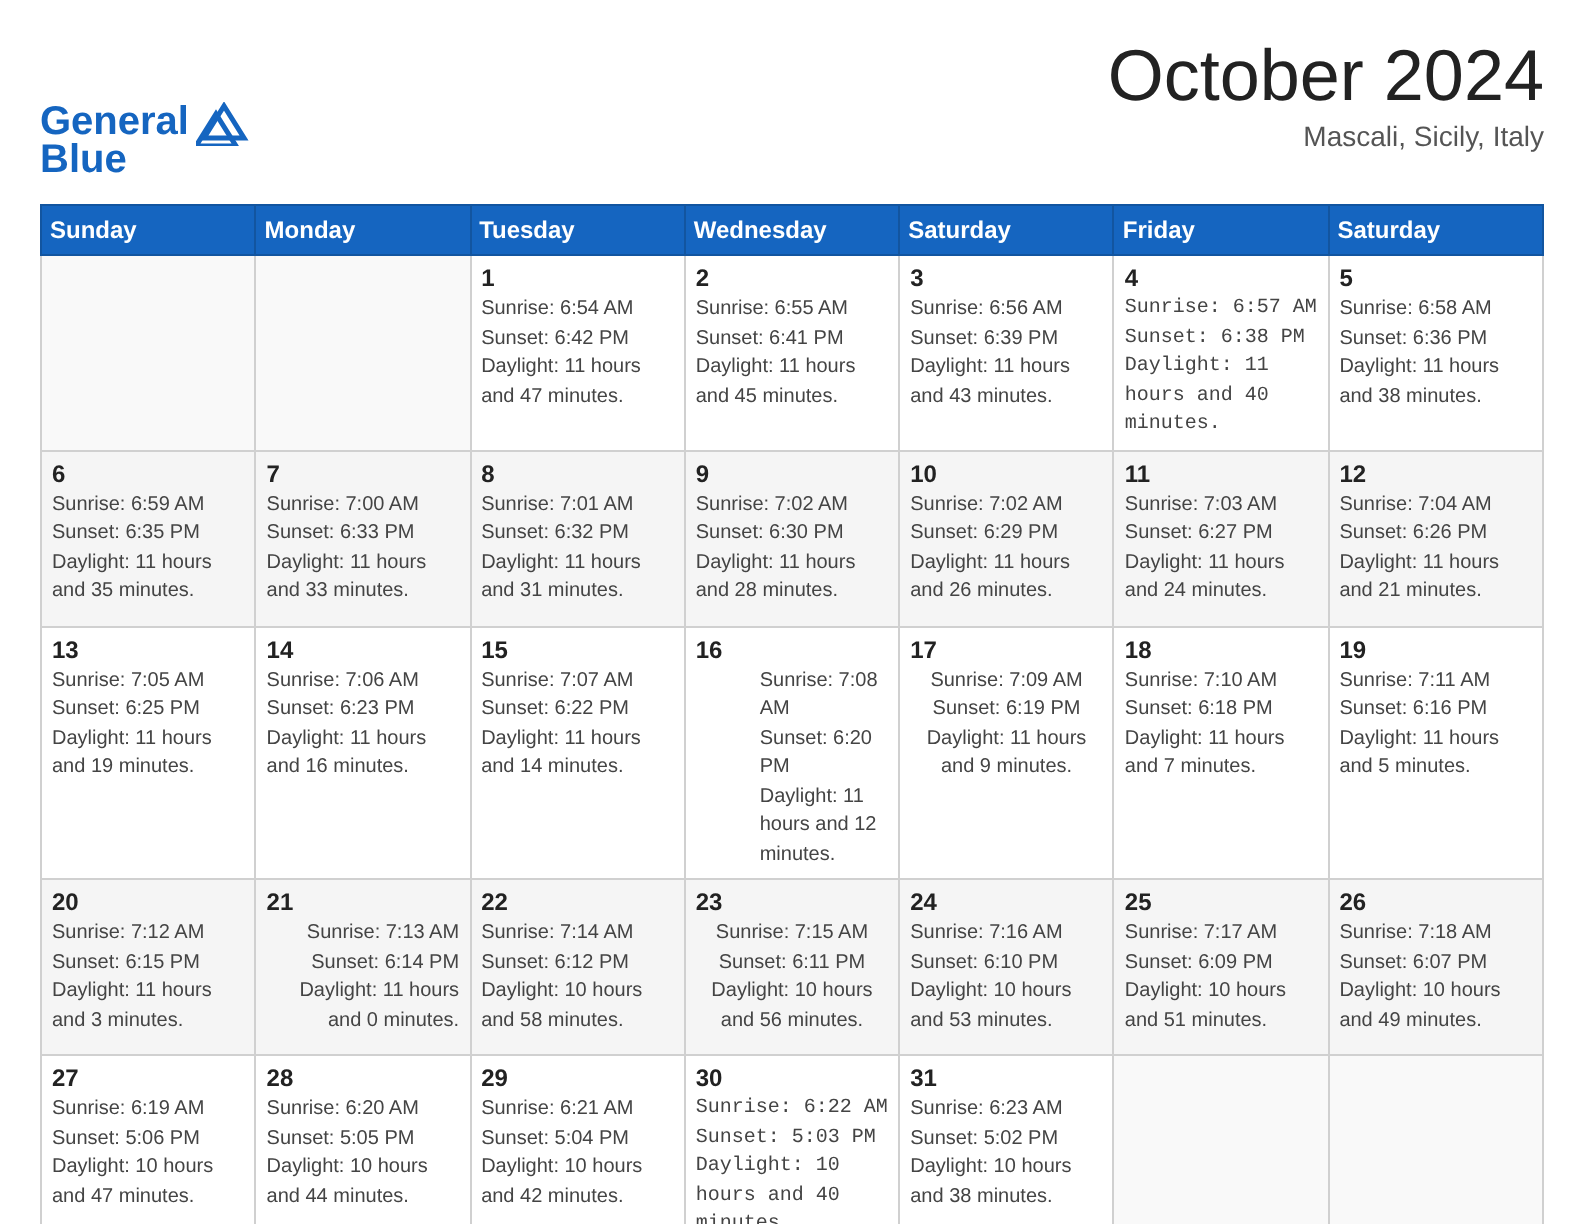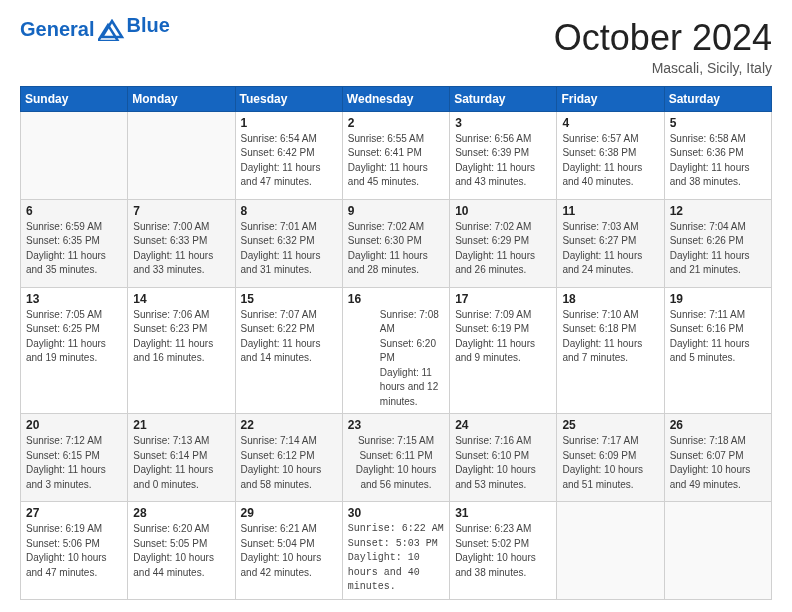--- a/index.html
+++ b/index.html
@@ -18,22 +18,23 @@
       flex-direction: column;
     }
     .header {
       display: flex;
       justify-content: space-between;
       align-items: flex-start;
       margin-bottom: 10px;
     }
     .logo {
       display: flex;
-      flex-direction: row;
+      flex-direction: column;
       align-items: flex-start;
+      margin-top: 32px;
     }
     .title-block {
       text-align: right;
     }
     .month-title {
       font-size: 36px;
       font-weight: 300;
       color: #222;
       line-height: 1.1;
     }
@@ -137,21 +138,21 @@
 Daylight: 11 hours and 45 minutes.</div>
           </td>
           <td>
             <span class="day-num">3</span>
             <div class="day-info" style="white-space: pre-line;">Sunrise: 6:56 AM
 Sunset: 6:39 PM
 Daylight: 11 hours and 43 minutes.</div>
           </td>
           <td>
             <span class="day-num">4</span>
-            <div class="day-info" style="white-space: pre-line;">Sunrise: 6:57 AM
+            <div class="day-info" style="white-space: pre-line; font-family: Liberation Mono, monospace;">Sunrise: 6:57 AM
 Sunset: 6:38 PM
 Daylight: 11 hours and 40 minutes.</div>
           </td>
           <td>
             <span class="day-num">5</span>
             <div class="day-info" style="white-space: pre-line;">Sunrise: 6:58 AM
 Sunset: 6:36 PM
 Daylight: 11 hours and 38 minutes.</div>
           </td>
         </tr>
@@ -219,21 +220,21 @@
 Daylight: 11 hours and 14 minutes.</div>
           </td>
           <td>
             <span class="day-num">16</span>
             <div class="day-info" style="white-space: pre-line; margin-left: 32px;">Sunrise: 7:08 AM
 Sunset: 6:20 PM
 Daylight: 11 hours and 12 minutes.</div>
           </td>
           <td>
             <span class="day-num">17</span>
-            <div class="day-info" style="white-space: pre-line;">Sunrise: 7:09 AM
+            <div class="day-info" style="white-space: pre-line; text-align: center;">Sunrise: 7:09 AM
 Sunset: 6:19 PM
 Daylight: 11 hours and 9 minutes.</div>
           </td>
           <td>
             <span class="day-num">18</span>
             <div class="day-info" style="white-space: pre-line;">Sunrise: 7:10 AM
 Sunset: 6:18 PM
 Daylight: 11 hours and 7 minutes.</div>
           </td>
           <td>
@@ -245,21 +246,21 @@
         </tr>
         <tr>
           <td>
             <span class="day-num">20</span>
             <div class="day-info" style="white-space: pre-line;">Sunrise: 7:12 AM
 Sunset: 6:15 PM
 Daylight: 11 hours and 3 minutes.</div>
           </td>
           <td>
             <span class="day-num">21</span>
-            <div class="day-info" style="white-space: pre-line;">Sunrise: 7:13 AM
+            <div class="day-info" style="white-space: pre-line; text-align: right;">Sunrise: 7:13 AM
 Sunset: 6:14 PM
 Daylight: 11 hours and 0 minutes.</div>
           </td>
           <td>
             <span class="day-num">22</span>
             <div class="day-info" style="white-space: pre-line;">Sunrise: 7:14 AM
 Sunset: 6:12 PM
 Daylight: 10 hours and 58 minutes.</div>
           </td>
           <td>

